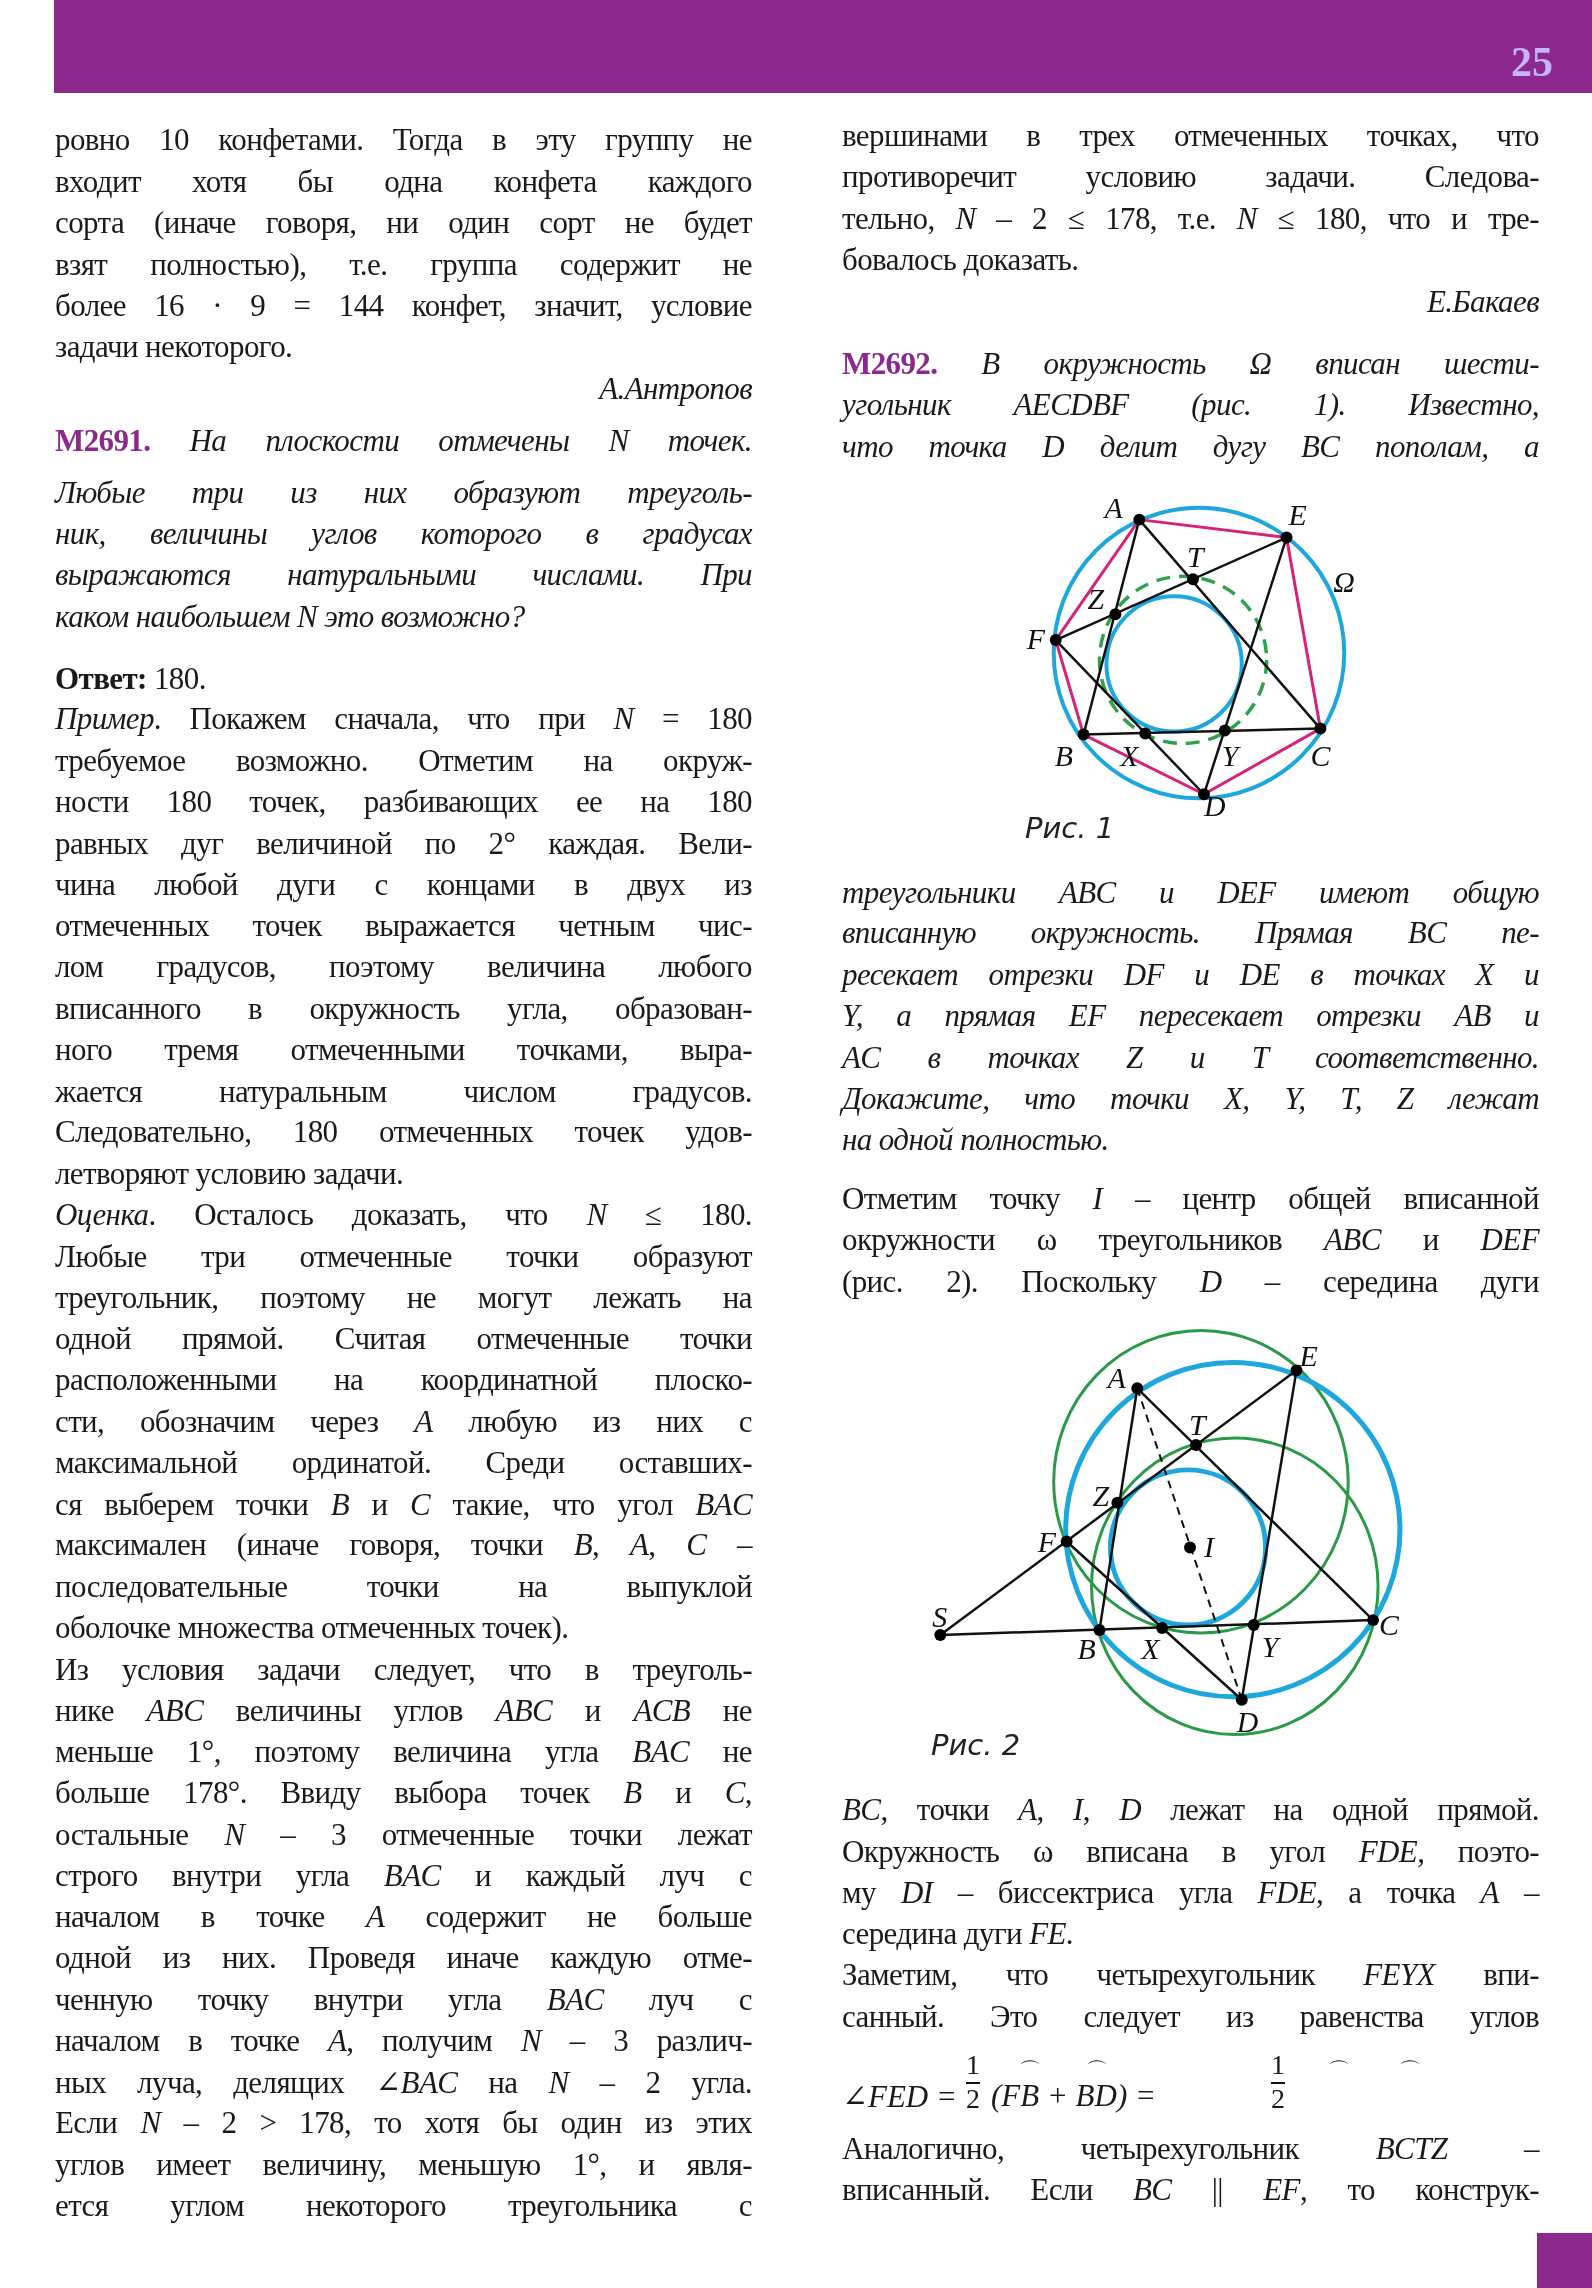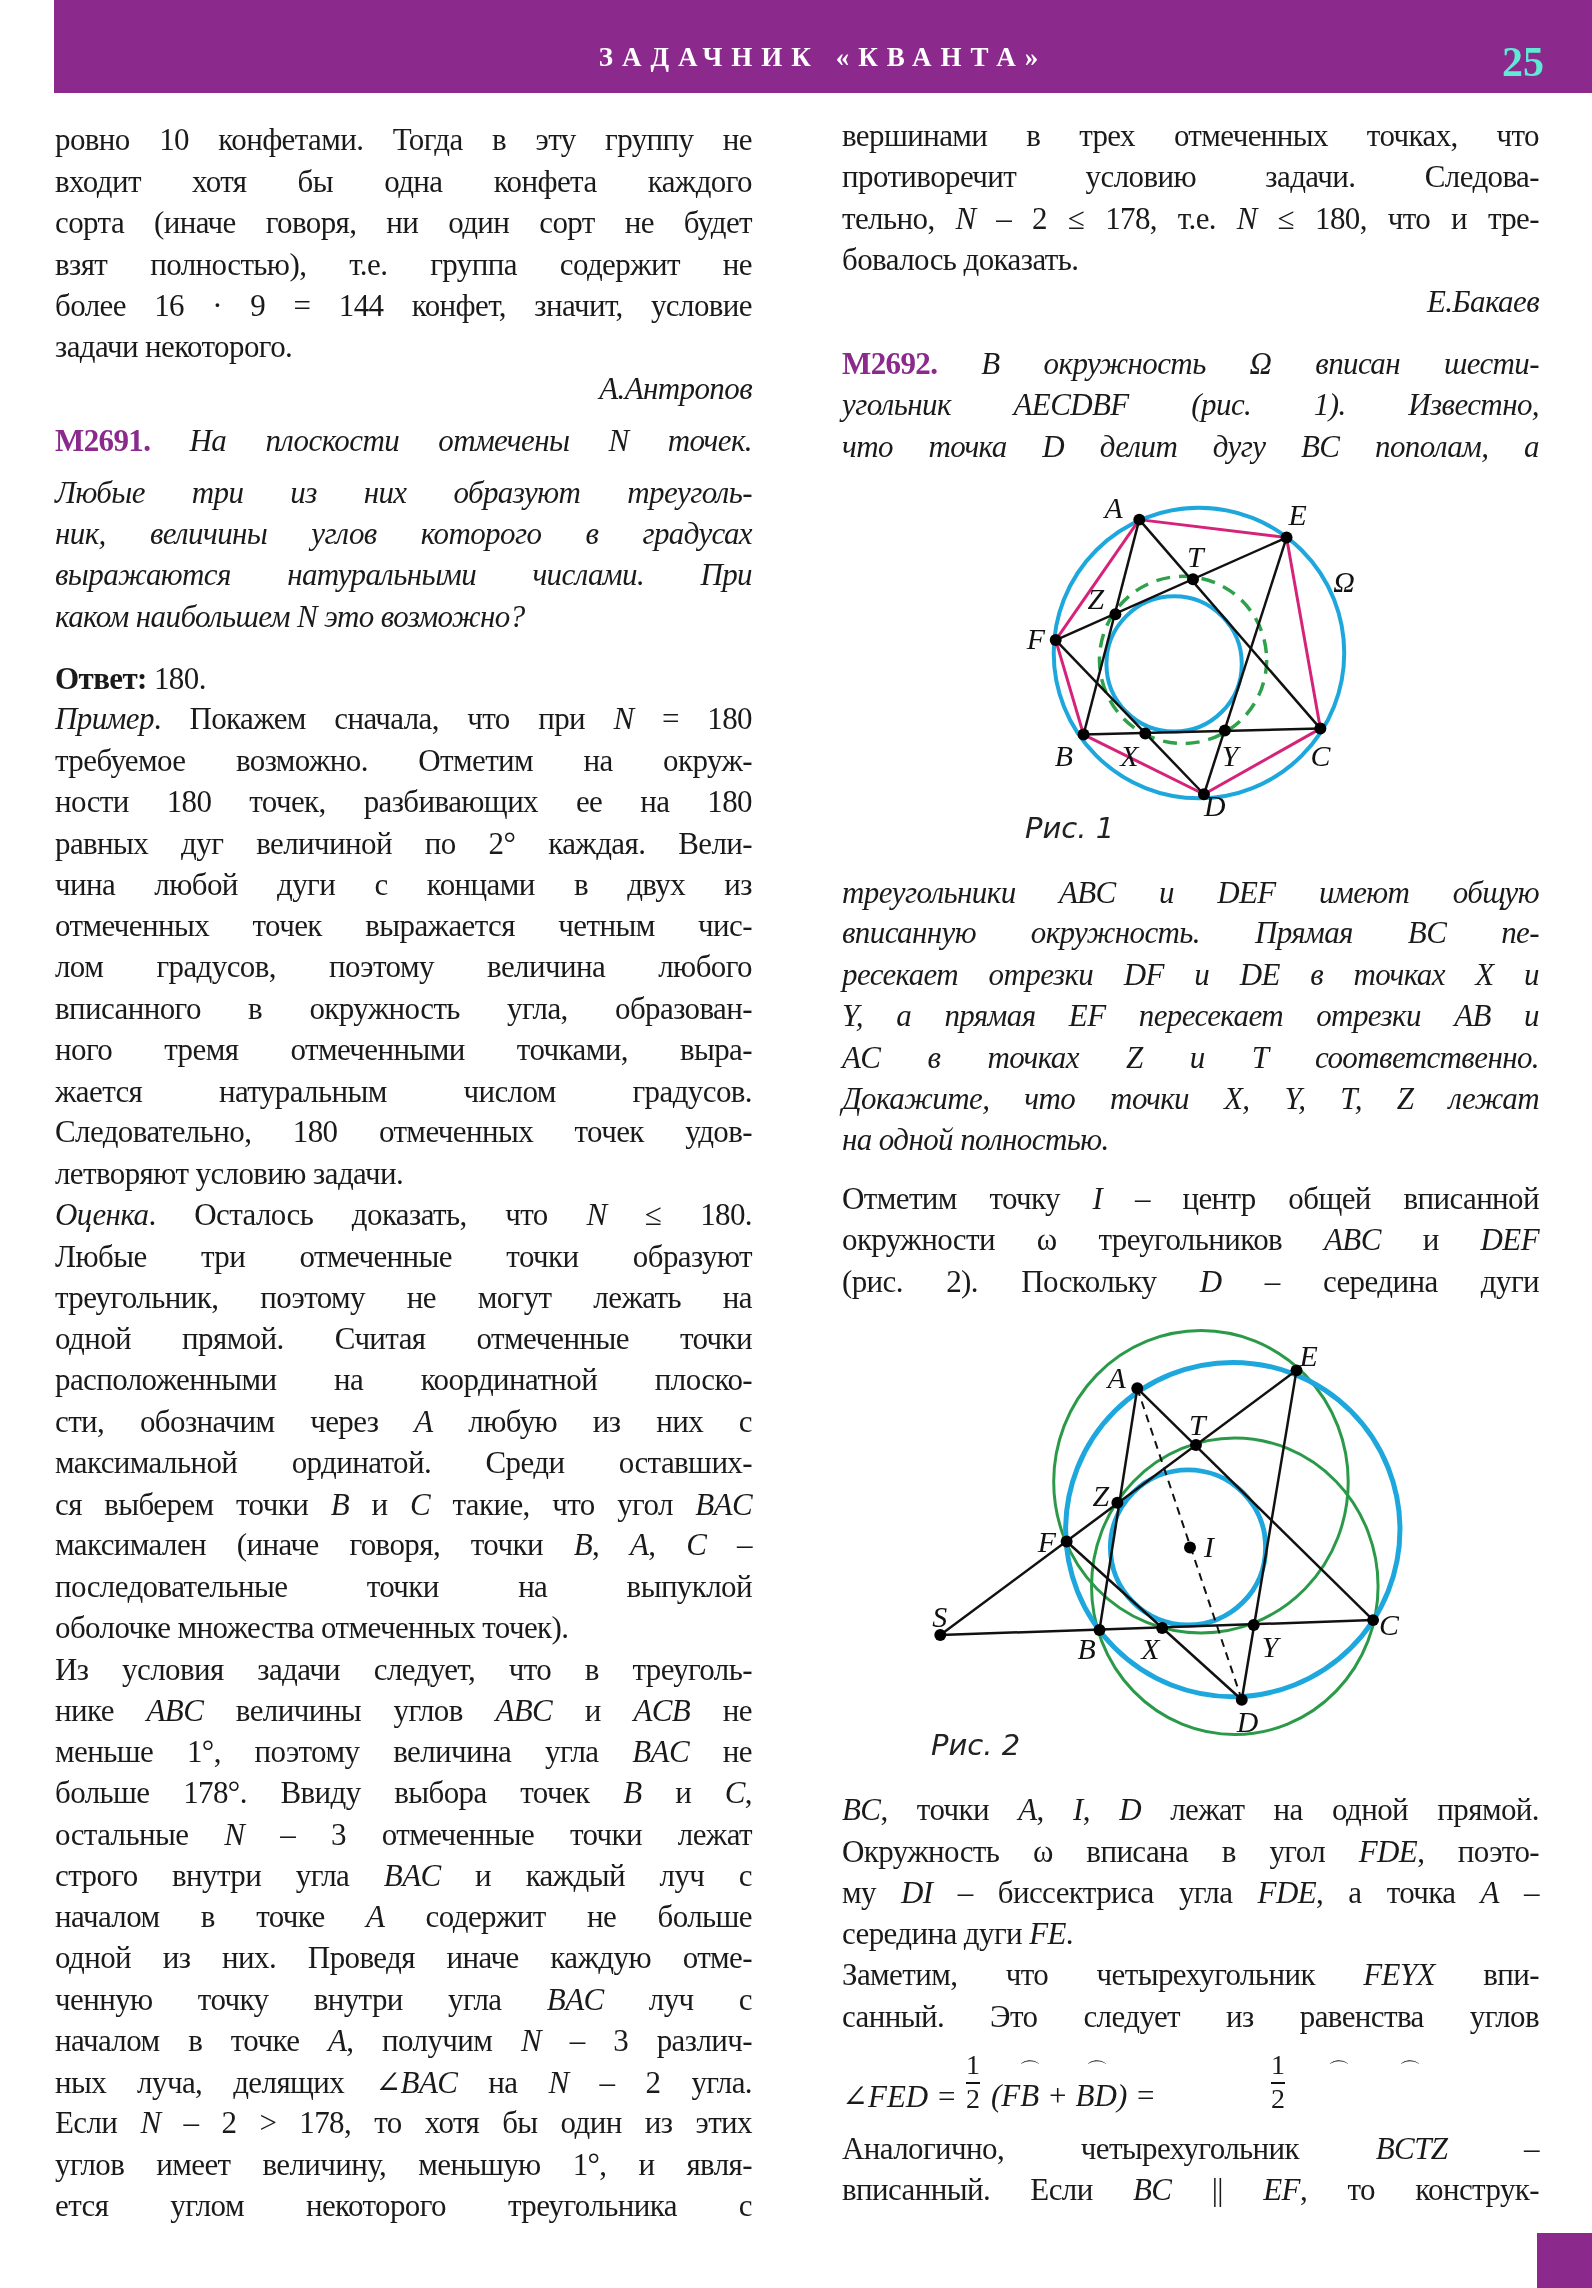--- a/index.html
+++ b/index.html
@@ -1,21 +1,21 @@
 <!DOCTYPE html>
 <html><head>
 <meta charset="utf-8">
 <style>
   html, body { margin:0; padding:0; background:#ffffff; }
   body { width:1592px; height:2289px; position:relative; overflow:hidden;
          font-family:"Liberation Serif","DejaVu Serif",serif; color:#1a1a1a; }
   .header-bar { position:absolute; left:54px; top:0; width:1538px; height:93px; background:#8b2a8c; }
   .header-title { position:absolute; left:0; width:1538px; top:42px; text-align:center;
                   color:#fff; font-size:27px; letter-spacing:9px; font-weight:bold; }
-  .page-num { position:absolute; right:48px; top:38px; color:#5eead4; font-size:42px; font-weight:bold; }
+  .page-num { position:absolute; right:39px; top:38px; color:#c4b5fd; font-size:42px; font-weight:bold; }
   .col { position:absolute; top:0; width:697px; }
   .col-left { left:55px; }
   .col-right { left:842px; }
   .line { position:absolute; left:0; width:697px; height:42px; font-size:31px; line-height:42px;
           white-space:nowrap; text-align:justify; text-align-last:justify; letter-spacing:-0.6px; }
   .line.last { text-align-last:left; }
   .line.right { text-align:right; text-align-last:right; }
   .it { font-style:italic; }
   .bold { font-weight:bold; }
   .pnum { color:#8b2a8c; font-weight:bold; font-style:normal; }
@@ -25,21 +25,20 @@
   .corner-block { position:absolute; left:1537px; top:2233px; width:55px; height:56px; background:#8b2a8c; }
   .formula { position:absolute; left:0; top:2050px; width:697px; height:90px; font-size:31px; font-style:italic; }
   .formula span { position:absolute; }
   .frac { position:absolute; font-style:normal; text-align:center; width:20px; font-size:28px; line-height:30px; }
   .arc { position:absolute; font-style:normal; font-size:22px; }
 </style>
 </head>
 <body>
 
 <div class="header-bar">
-  <div class="header-title">ЗАДАЧНИК «КВАНТА»</div>
   <div class="page-num">25</div>
 </div>
 
 <div class="col col-left" id="colLeft">
     <div class="line" style="top: 119px;">ровно 10 конфетами. Тогда в эту группу не</div>
     <div class="line" style="top: 161px;">входит хотя бы одна конфета каждого</div>
     <div class="line" style="top: 202px;">сорта (иначе говоря, ни один сорт не будет</div>
     <div class="line" style="top: 244px;">взят полностью), т.е. группа содержит не</div>
     <div class="line" style="top: 285px;">более 16 · 9 = 144 конфет, значит, условие</div>
     <div class="line last" style="top: 326px;">задачи некоторого.</div>

